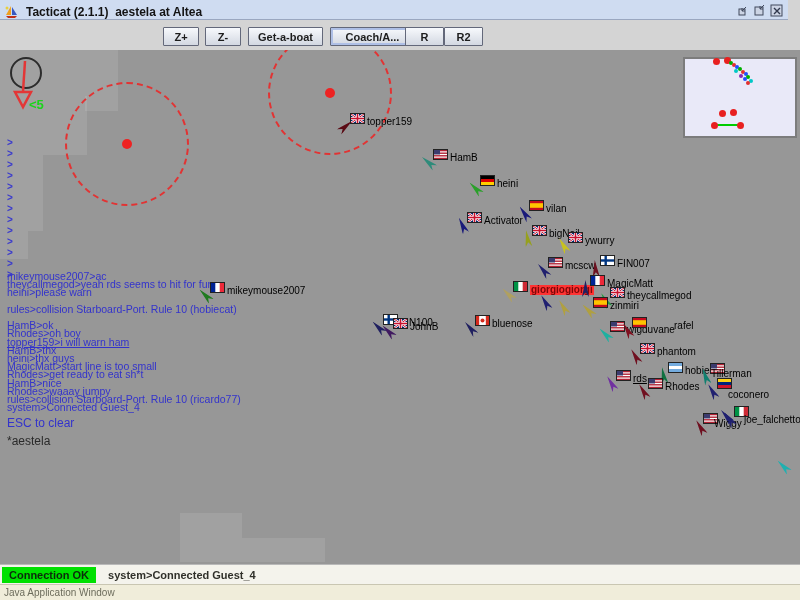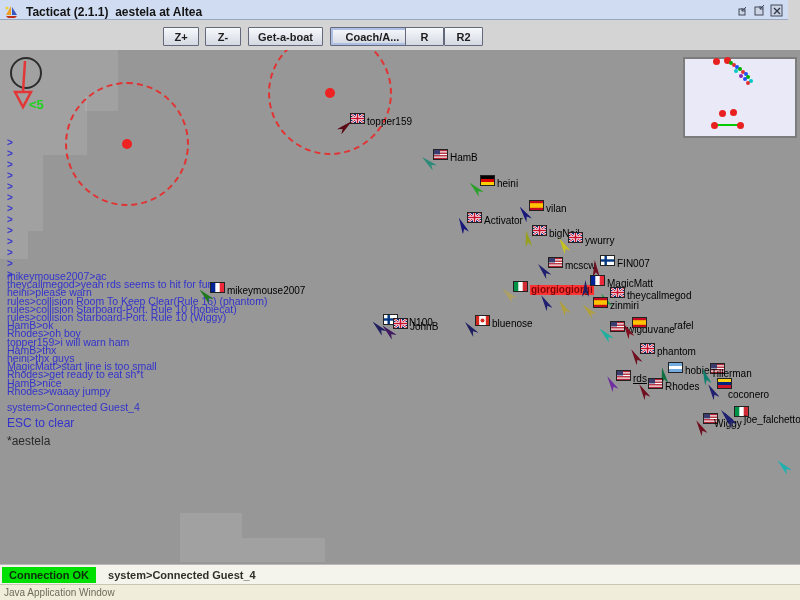--- a/index.html
+++ b/index.html
@@ -128,32 +128,31 @@
       <div class="chev" style="left: 7px; top: 154px;">&gt;</div>
       <div class="chev" style="left: 7px; top: 165px;">&gt;</div>
       <div class="chev" style="left: 7px; top: 176px;">&gt;</div>
       <div class="chev" style="left: 7px; top: 187px;">&gt;</div>
       <div class="chev" style="left: 7px; top: 198px;">&gt;</div>
       <div class="chev" style="left: 7px; top: 209px;">&gt;</div>
       <div class="chev" style="left: 7px; top: 220px;">&gt;</div>
       <div class="chatline" style="top: 221px; color: rgb(51, 51, 204);">mikeymouse2007&gt;ac</div>
       <div class="chatline" style="top: 229.2px; color: rgb(51, 51, 204);">theycallmegod&gt;yeah rds seems to hit for fun</div>
       <div class="chatline" style="top: 237.4px; color: rgb(51, 51, 204);">heini&gt;please warn</div>
-      <div class="chatline" style="top: 245.6px; color: rgb(51, 51, 204);">rules&gt;collision Room To Keep Clear(Rule 16) (phantom)</div>
       <div class="chatline" style="top: 253.8px; color: rgb(51, 51, 204);">rules&gt;collision Starboard-Port. Rule 10 (hobiecat)</div>
-      <div class="chatline" style="top: 262px; color: rgb(51, 51, 204);">rules&gt;collision Starboard-Port. Rule 10 (Wiggy)</div>
       <div class="chatline" style="top: 270.2px; color: rgb(51, 51, 204);">HamB&gt;ok</div>
       <div class="chatline" style="top: 278.4px; color: rgb(51, 51, 204);">Rhodes&gt;oh boy</div>
-      <div class="chatline" style="top: 286.6px; color: rgb(51, 51, 204);">topper159&gt;i will warn ham</div>
+      <div class="chatline" style="top: 286.6px; color: rgb(51, 51, 204); text-decoration: underline;">topper159&gt;i will warn ham</div>
       <div class="chatline" style="top: 294.8px; color: rgb(51, 51, 204);">HamB&gt;thx</div>
       <div class="chatline" style="top: 303px; color: rgb(51, 51, 204);">heini&gt;thx guys</div>
       <div class="chatline" style="top: 311.2px; color: rgb(51, 51, 204);">MagicMatt&gt;start line is too small</div>
       <div class="chatline" style="top: 319.4px; color: rgb(51, 51, 204);">Rhodes&gt;get ready to eat sh*t</div>
       <div class="chatline" style="top: 327.6px; color: rgb(51, 51, 204);">HamB&gt;nice</div>
       <div class="chatline" style="top: 335.8px; color: rgb(51, 51, 204);">Rhodes&gt;waaay jumpy</div>
+      <div class="chatline" style="top: 344px; color: rgb(51, 51, 204);">rules&gt;collision Starboard-Port. Rule 10 (ricardo77)</div>
       <div class="chatline" style="top: 352.2px; color: rgb(51, 51, 204);">system&gt;Connected Guest_4</div>
       <div class="hull" style="left: 337px; top: 73px; background: rgb(90, 10, 20); transform: rotate(-40deg);"></div>
       <div class="bflag" style="left: 350px; top: 63px;"><svg width="13" height="9" viewBox="0 0 13 9">
           <rect width="13" height="9" fill="#012169"></rect>
           <path d="M0,0 L13,9 M13,0 L0,9" stroke="#fff" stroke-width="2.4"></path>
           <path d="M0,0 L13,9 M13,0 L0,9" stroke="#C8102E" stroke-width="1"></path>
           <rect x="5" width="3" height="9" fill="#fff"></rect>
           <rect y="3" width="13" height="3" fill="#fff"></rect>
           <rect x="5.7" width="1.6" height="9" fill="#C8102E"></rect>
           <rect y="3.7" width="13" height="1.6" fill="#C8102E"></rect>

